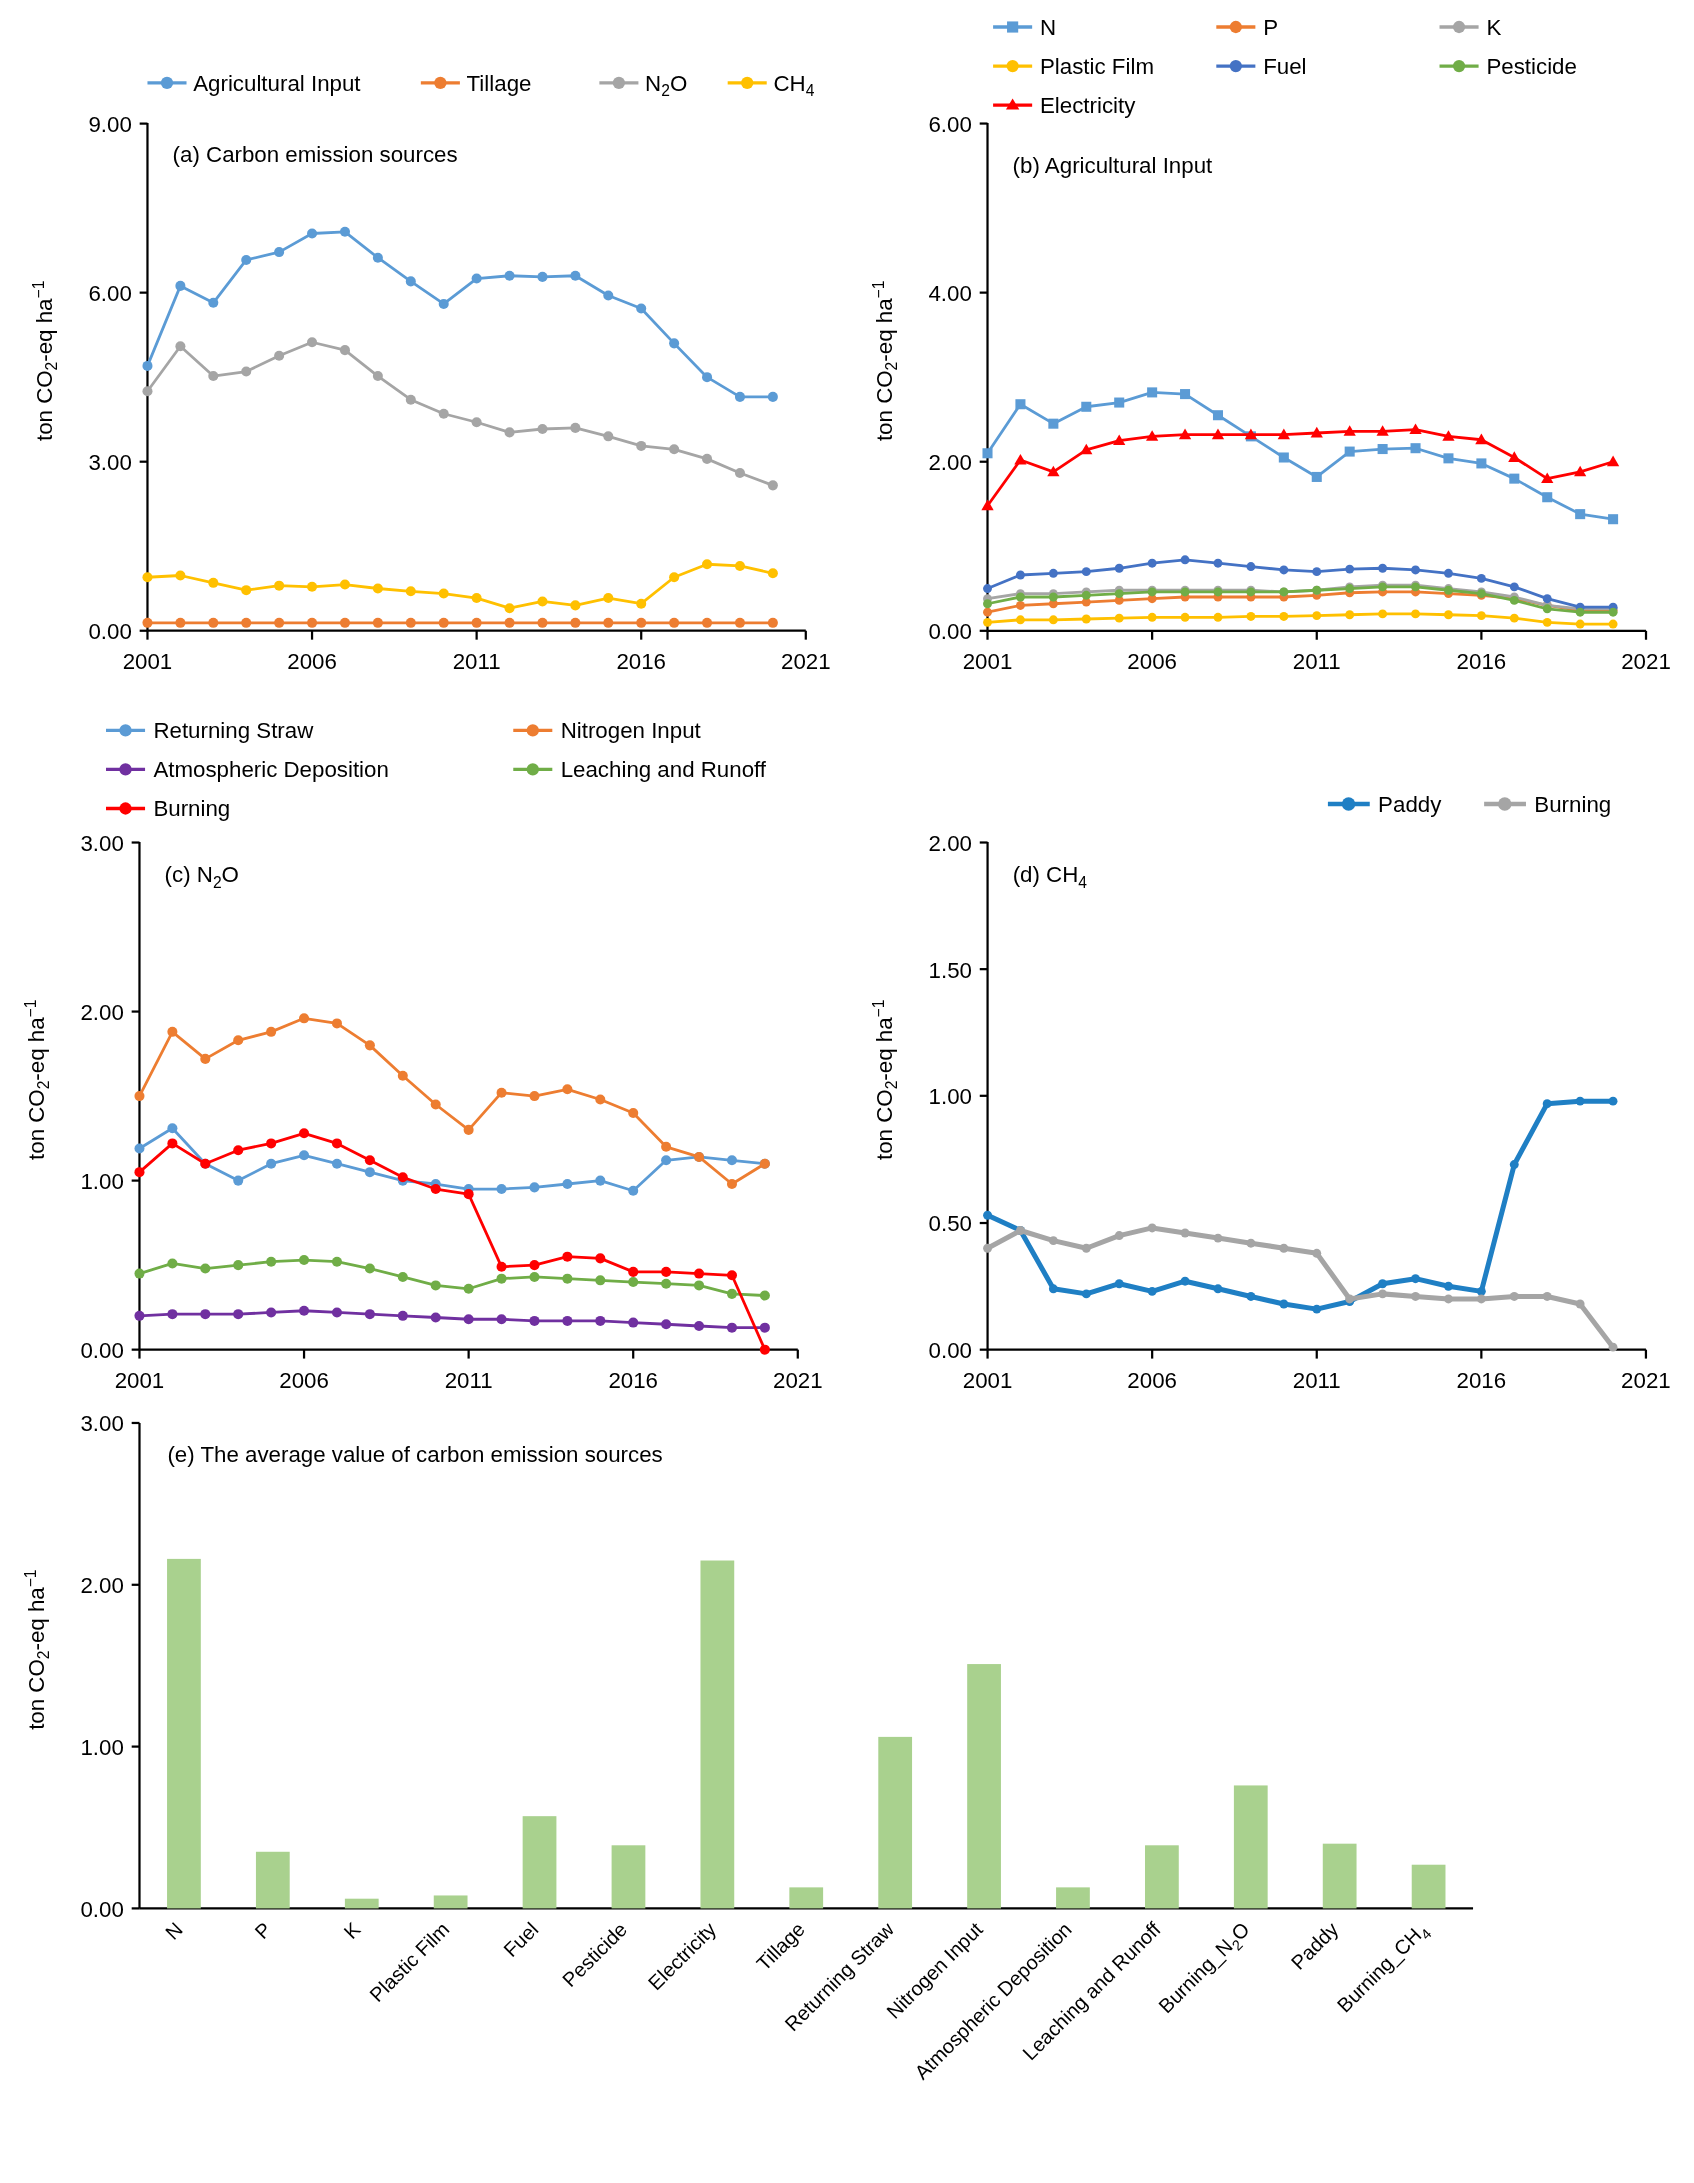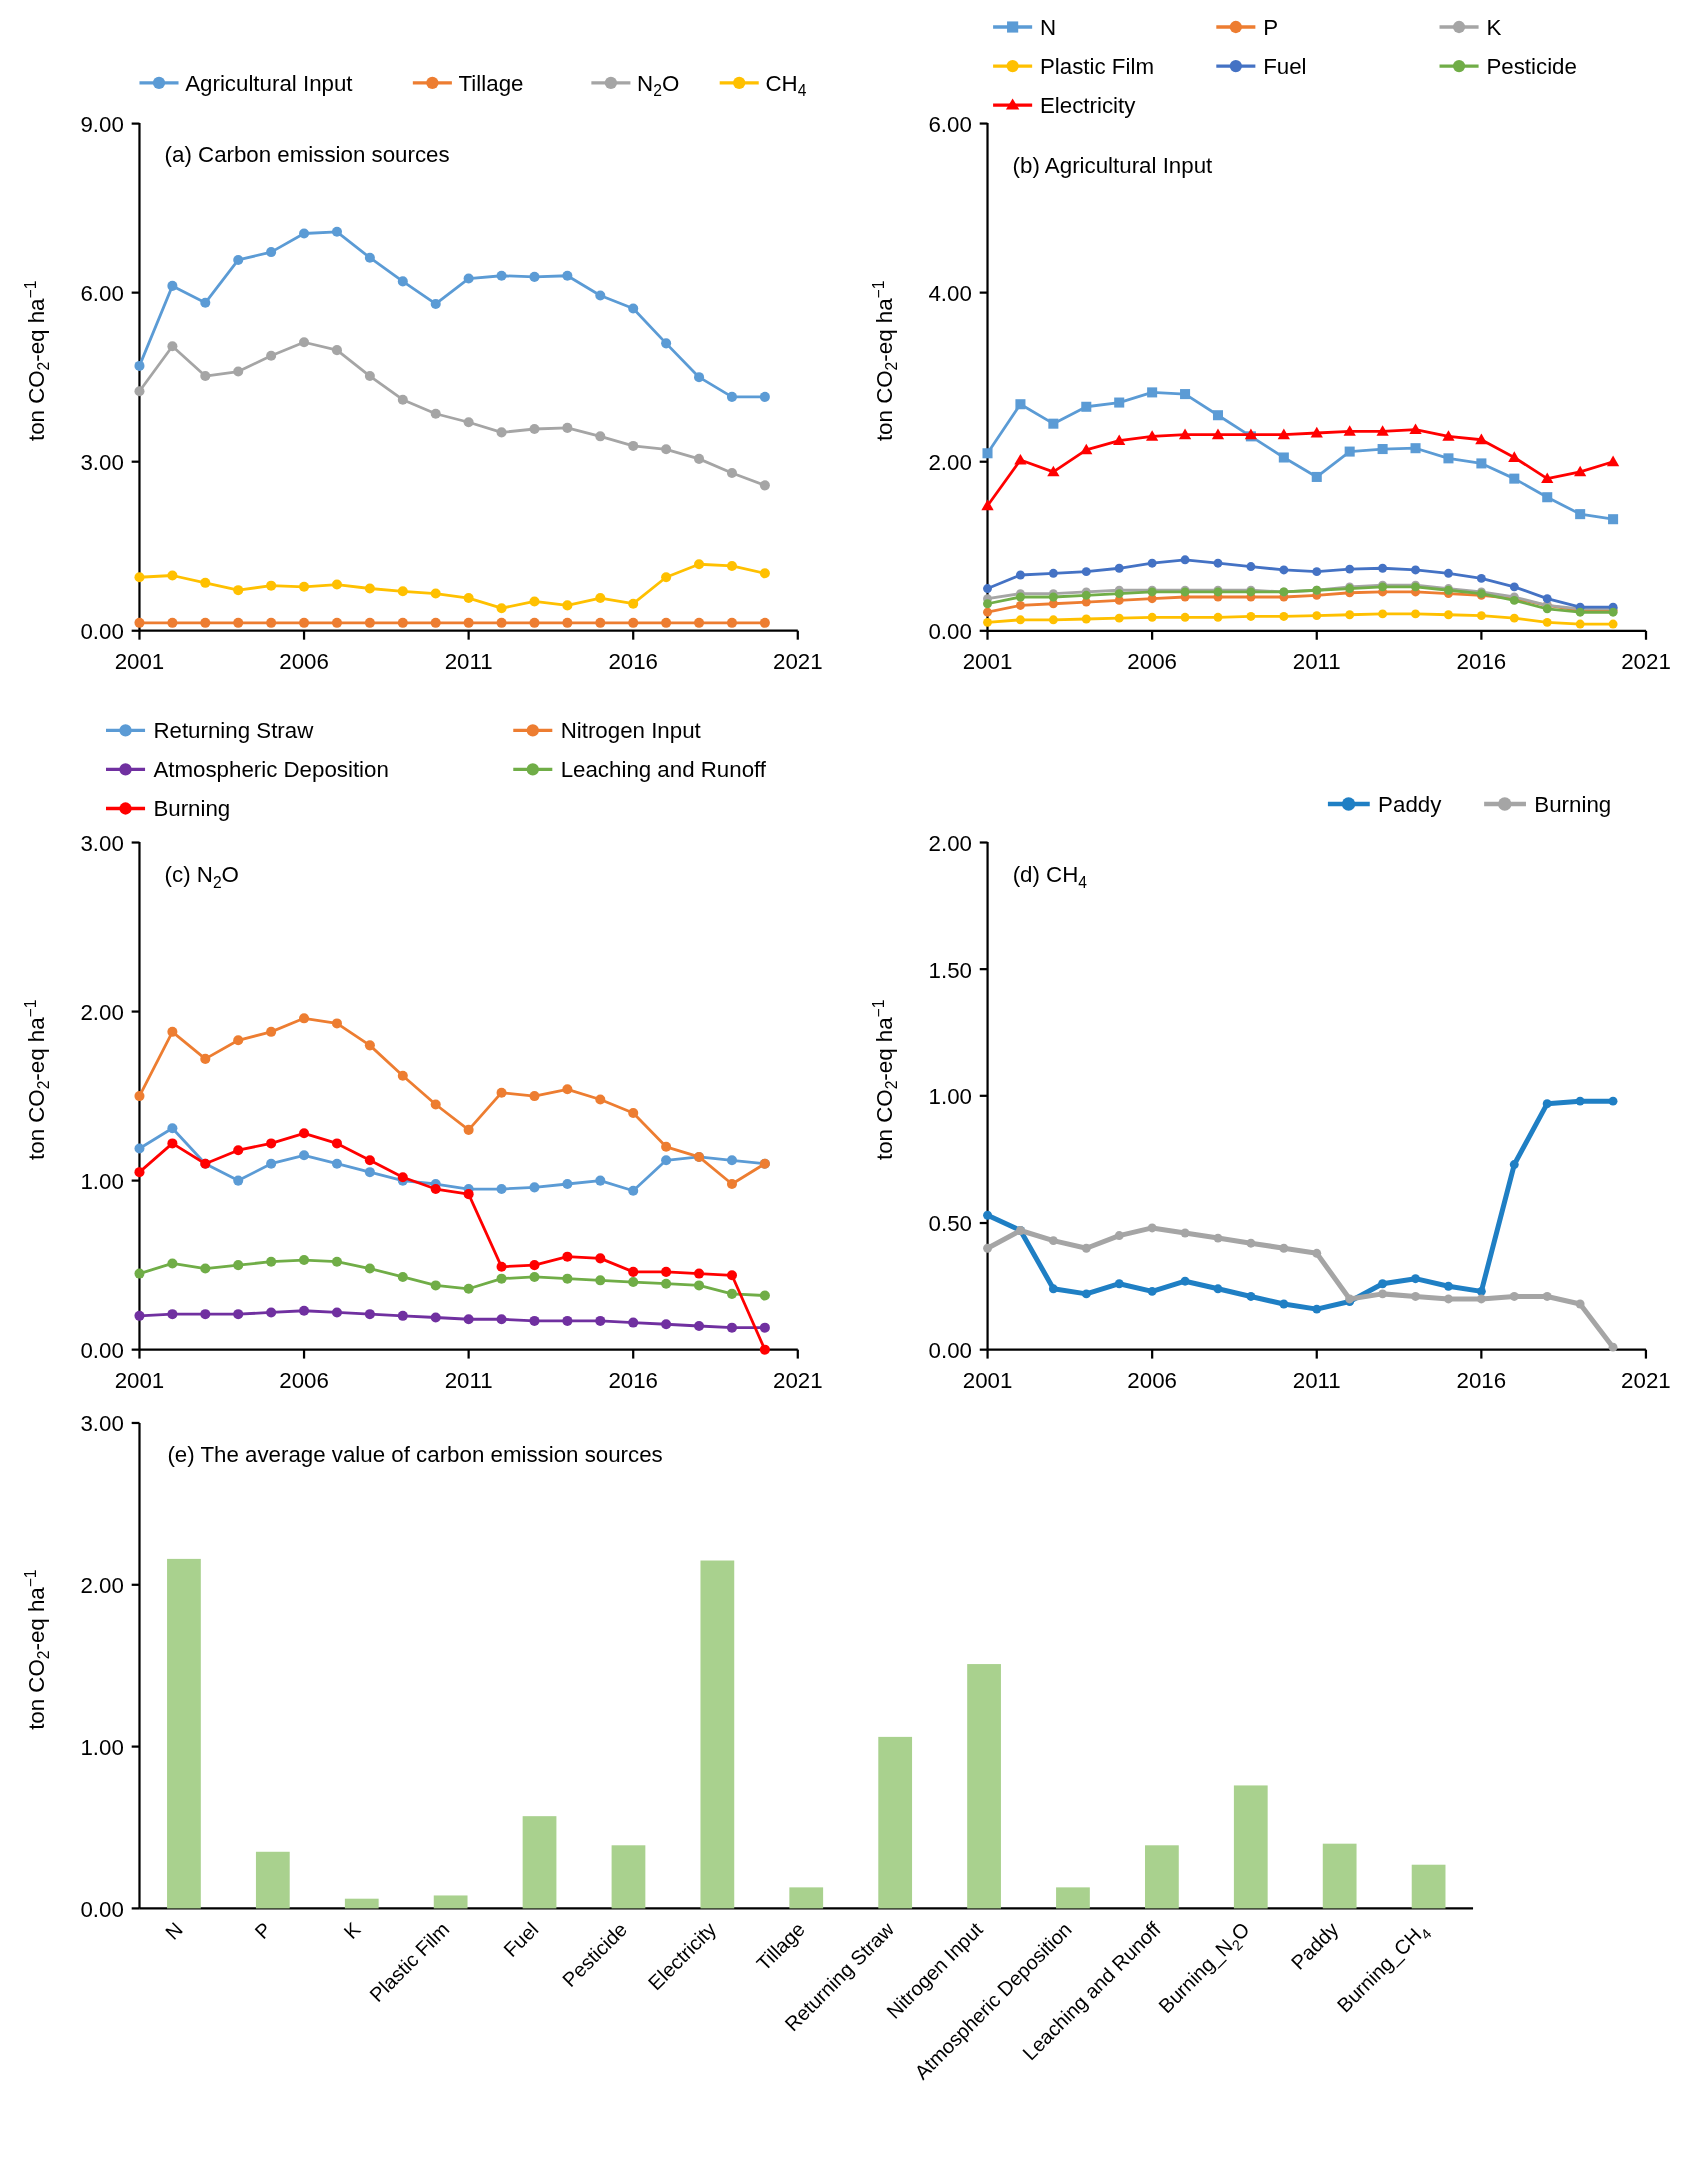--- a/index.html
+++ b/index.html
@@ -12,21 +12,21 @@
   .ticklab{font-size:40px;}
   .paneltitle{font-size:40px;}
   .legtext{font-size:40px;}
   .catlab{font-size:36px;}
 </style>
 </head>
 <body>
 
 <div class="page">
 
-  <div class="panel" style="left:0px;top:0px;width:848px;height:698px;text-decoration:underline;">
+  <div class="panel" style="left:8px;top:0px;width:848px;height:698px;text-decoration:underline;">
     <svg width="848" height="698" viewBox="0 0 1520 1250">
 
       <g>
         <g>
           <line x1="250" y1="148" x2="320" y2="148" stroke="#5B9BD5" stroke-width="6"></line>
           <circle cx="285" cy="148" r="11" fill="#5B9BD5"></circle>
           <text class="legtext" x="332" y="162">Agricultural Input</text>
         </g>
         <g>
           <line x1="740" y1="148" x2="810" y2="148" stroke="#ED7D31" stroke-width="6"></line>

